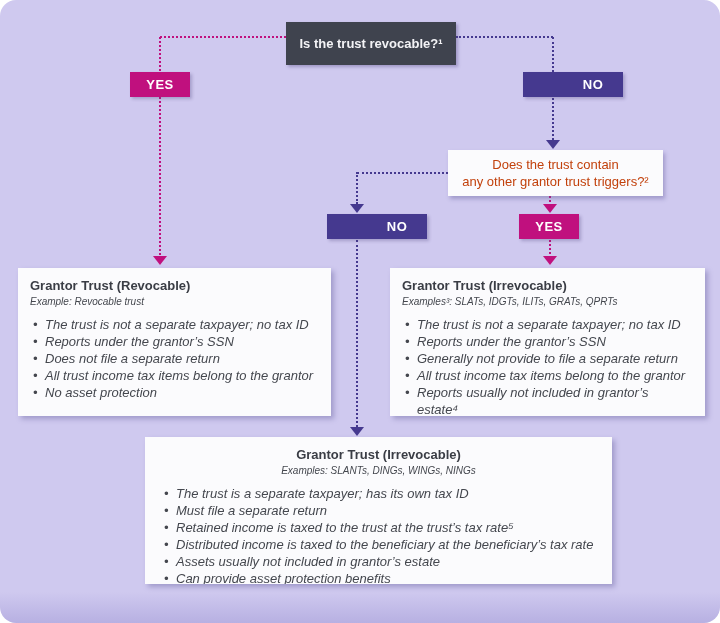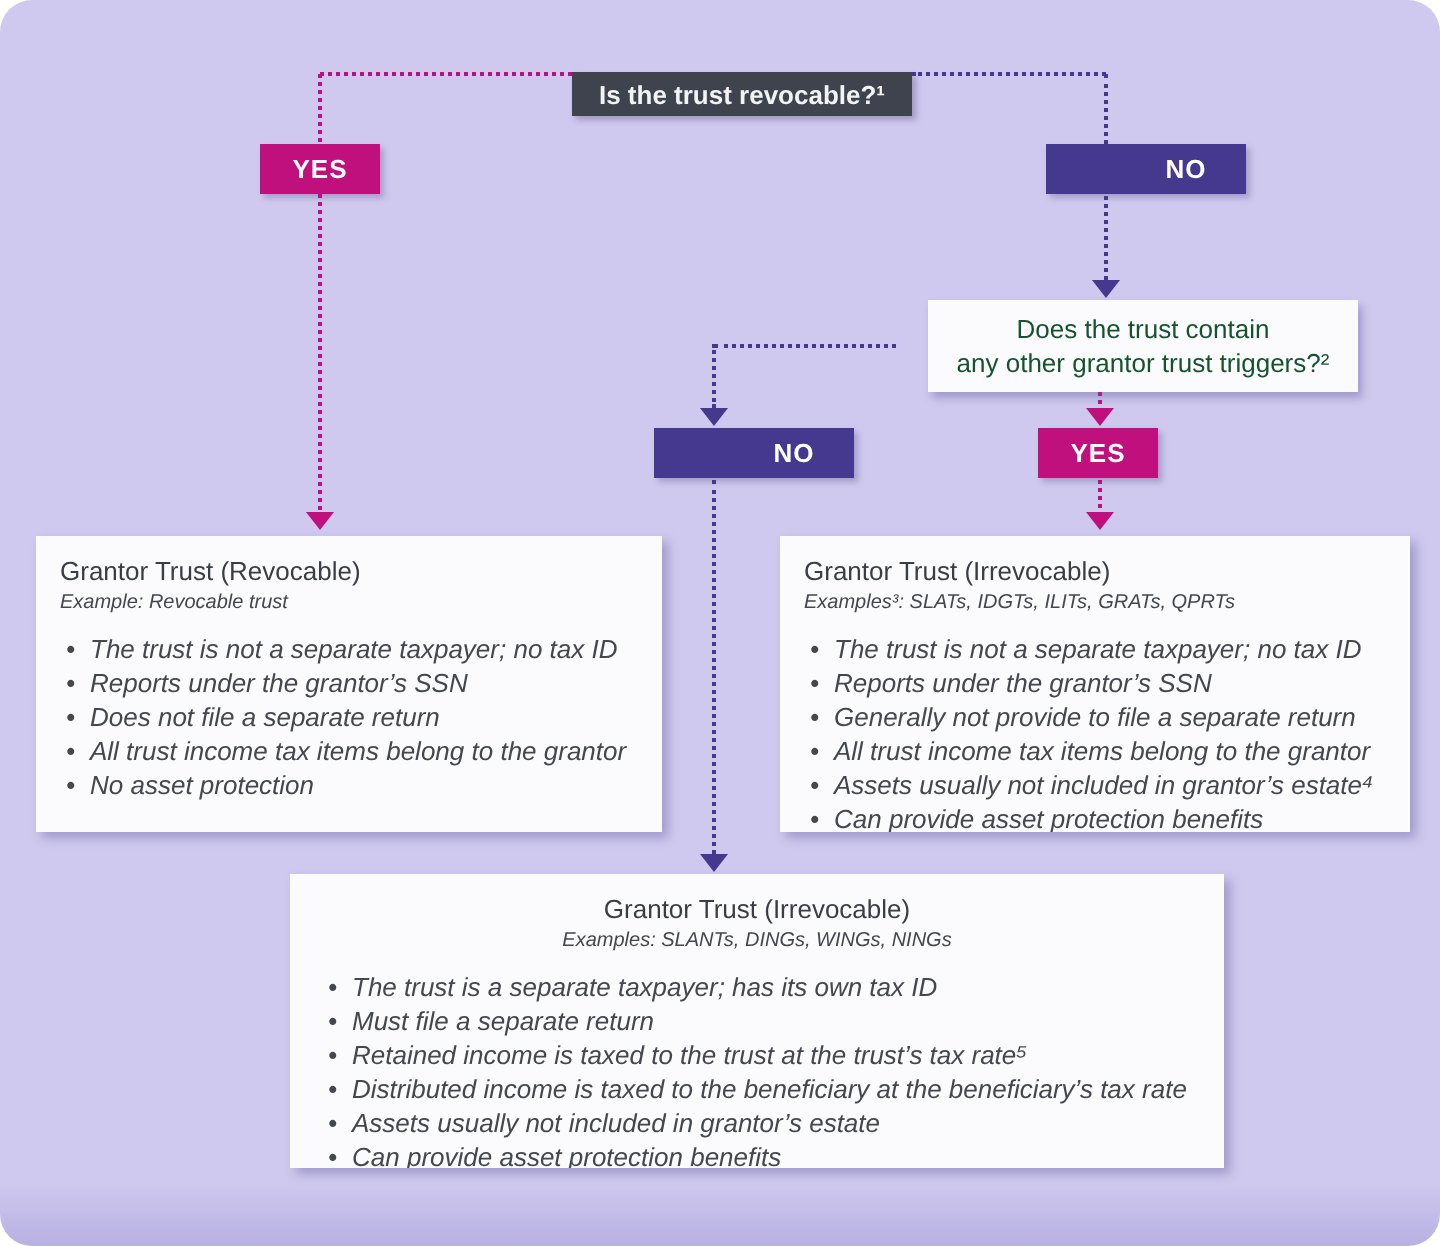--- a/index.html
+++ b/index.html
@@ -23,46 +23,45 @@
     border-top:9px solid;
   }
   .arrow.m { border-top-color:#c0107e; }
   .arrow.p { border-top-color:#45398f; }
   
   .node {
     position:absolute; display:flex; align-items:center; justify-content:center;
     color:#f3f3f6; text-align:center;
   }
   .root-node {
-    left:286px; top:36px; width:170px; height:22px;
+    left:286px; top:22px; width:170px; height:43px;
     background:#3f434e; font-size:13px; font-weight:600;
     box-shadow:2px 2px 3px rgba(70,60,120,.35);
   }
   .tag {
     position:absolute; width:60px; height:25px;
     display:flex; align-items:center; justify-content:center;
     color:#ffffff; font-size:13px; font-weight:bold; letter-spacing:.5px;
     box-shadow:2px 2px 3px rgba(70,60,120,.3);
   }
   .tag.m { background:#c0107e; }
   .tag.p { background:#45398f;padding-left:40px; }
   .q2 {
     position:absolute; left:448px; top:150px; width:215px; height:46px;
-    background:#fbfbfd; color:#14532d; font-size:13px; line-height:17px;
+    background:#fbfbfd; color:#c2410c; font-size:13px; line-height:17px;
     display:flex; flex-direction:column; align-items:center; justify-content:center;
     box-shadow:2px 3px 4px rgba(93,85,150,.4);
-    margin-left:16px;
   }
   
   .card {
     position:absolute; background:#fbfbfd; color:#44474e;
     box-shadow:3px 3px 5px rgba(93,85,150,.4);
     padding:10px 12px; box-sizing:border-box; overflow:hidden;
   }
-  .card .title { font-weight:normal; font-size:13px; line-height:16px; color:#3a3d45; }
+  .card .title { font-weight:bold; font-size:13px; line-height:16px; color:#3a3d45; }
   .card .example { font-style:italic; font-size:10px; line-height:16px; margin-bottom:5px; color:#44474e; }
   .card ul { margin:6px 0 0 0; padding:0; list-style:none; }
   .card li { position:relative; font-size:13px; line-height:17px; padding-left:15px;font-style:italic; }
   .card li::before { content:"\2022"; position:absolute; left:3px; top:0; }
   .card-left  { left:18px;  top:268px; width:313px; height:148px; }
   .card-right { left:390px; top:268px; width:315px; height:148px; }
   .card-bottom{ left:145px; top:437px; width:467px; height:147px; }
   .card-bottom .title, .card-bottom .example { text-align:center; }
   .card-bottom ul { margin-left:4px; }
 </style>
@@ -121,21 +120,21 @@
   </div>
 
   <div class="card card-right">
     <div class="title">Grantor Trust (Irrevocable)</div>
     <div class="example">Examples³: SLATs, IDGTs, ILITs, GRATs, QPRTs</div>
     <ul>
       <li>The trust is not a separate taxpayer; no tax ID</li>
       <li>Reports under the grantor’s SSN</li>
       <li>Generally not provide to file a separate return</li>
       <li>All trust income tax items belong to the grantor</li>
-      <li>Assets usually not included in grantor’s estate⁴</li>
+      <li>Reports usually not included in grantor’s estate⁴</li>
       <li>Can provide asset protection benefits</li>
     </ul>
   </div>
 
   <div class="card card-bottom">
     <div class="title">Grantor Trust (Irrevocable)</div>
     <div class="example">Examples: SLANTs, DINGs, WINGs, NINGs</div>
     <ul>
       <li>The trust is a separate taxpayer; has its own tax ID</li>
       <li>Must file a separate return</li>

